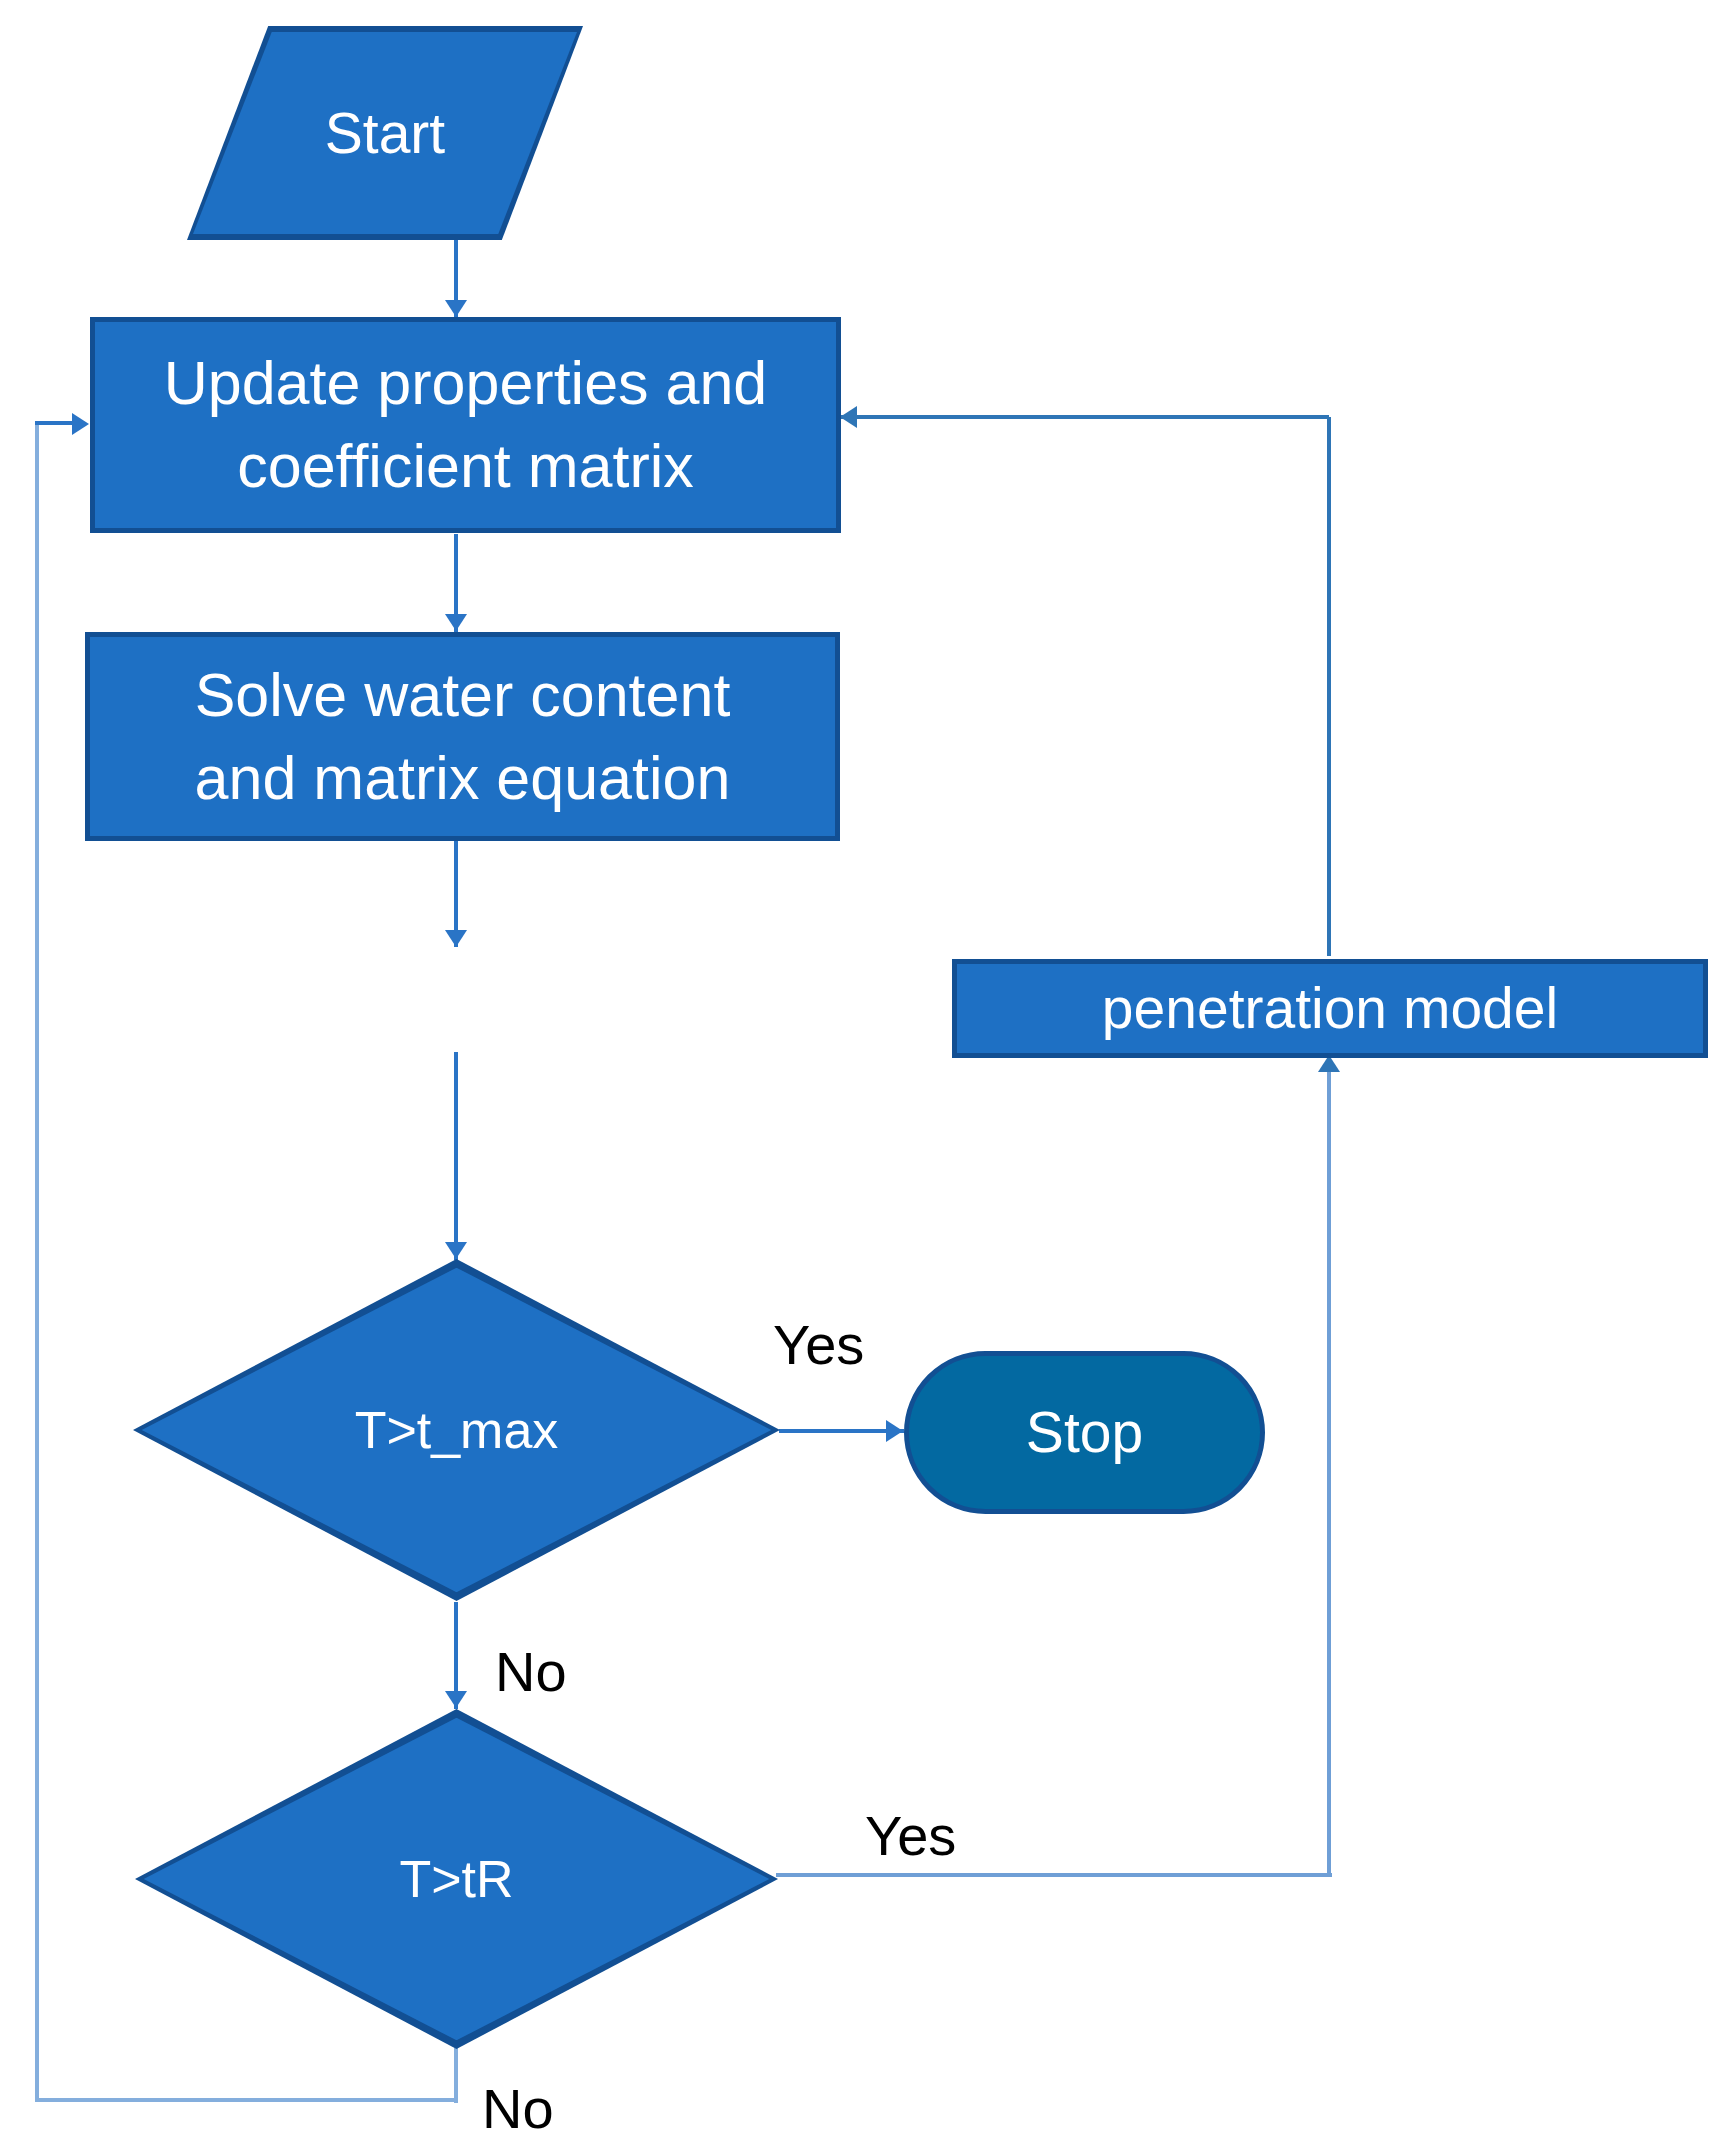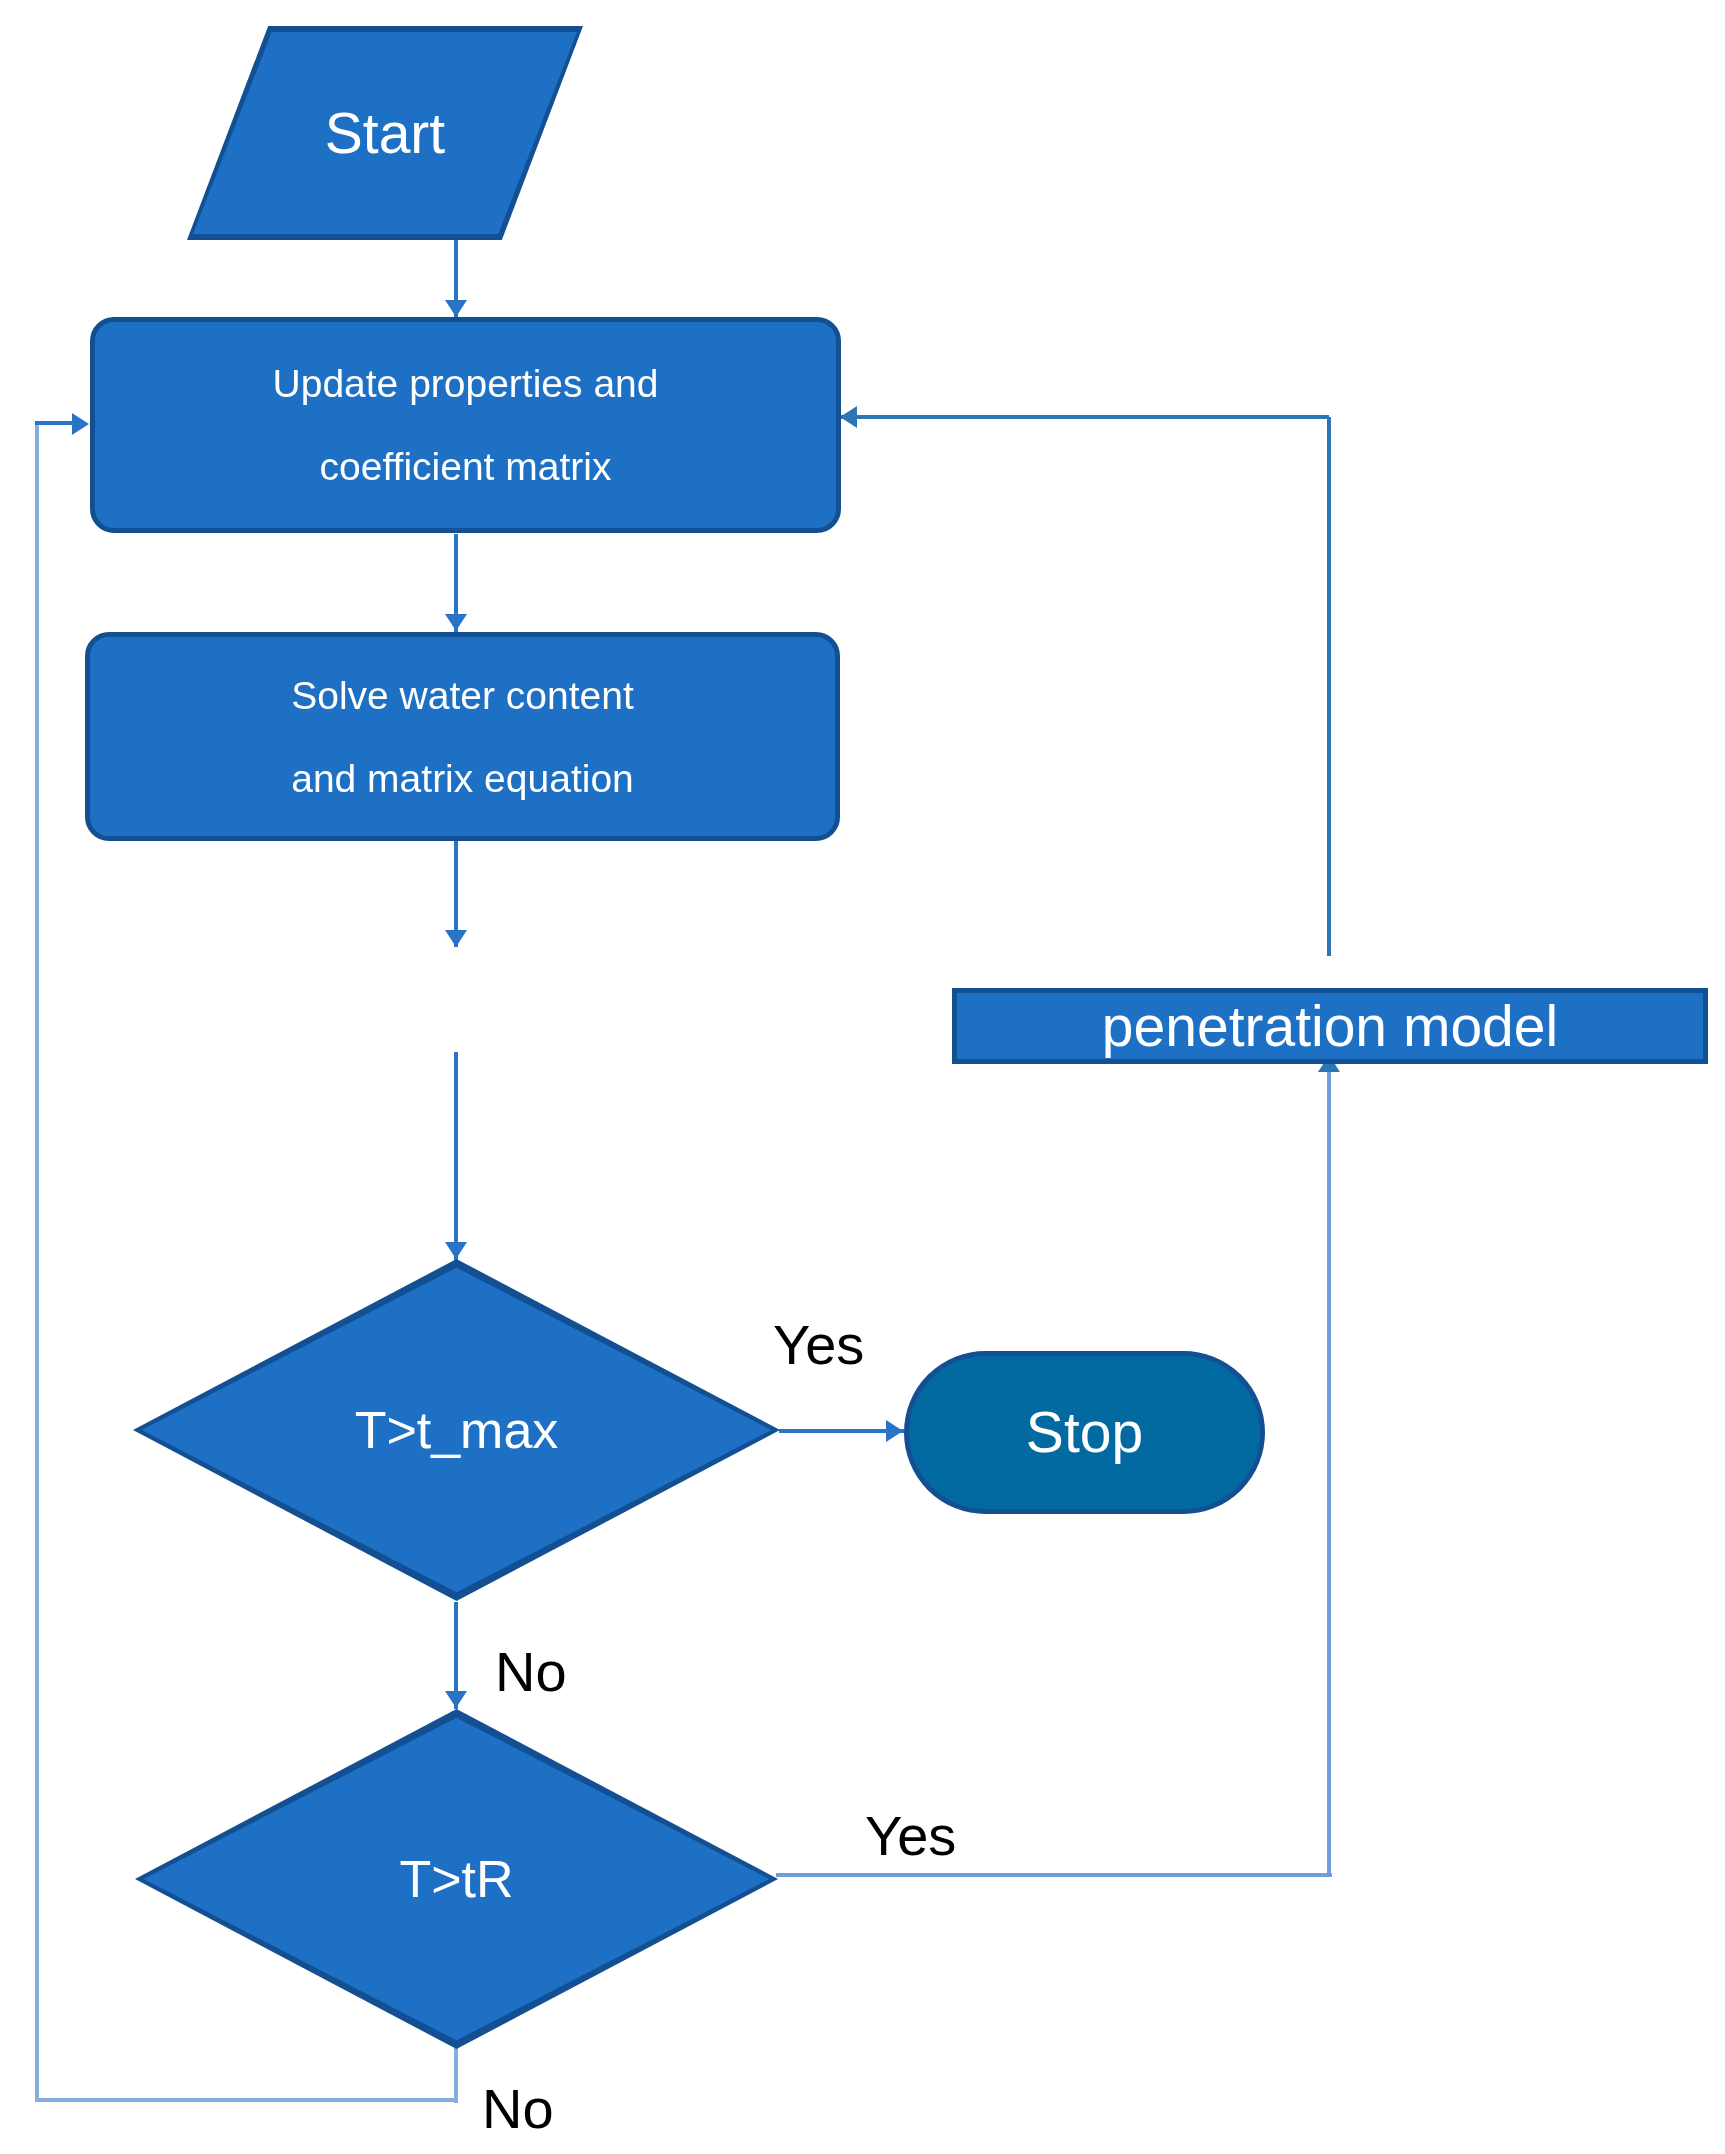--- a/index.html
+++ b/index.html
@@ -26,21 +26,21 @@
         color:#ffffff;text-align:center;}
   .rect{background:#1e70c4;border:5.2px solid #124f93;box-sizing:border-box;}
   .pill{background:#0369a1;border:5.2px solid #124f93;box-sizing:border-box;border-radius:82px;}
   .shape-clip{position:absolute;inset:0;background:#124f93;}
   .shape-clip .fill{position:absolute;background:#1e70c4;}
   .para-outer{clip-path:polygon(20.5% 0,100% 0,79.5% 100%,0 100%);}
   .para-inner{inset:6px;clip-path:polygon(20.5% 0,100% 0,79.5% 100%,0 100%);}
   .diam-outer{clip-path:polygon(50% 0,100% 50%,50% 100%,0 50%);}
   .diam-inner{inset:8.7px;clip-path:polygon(50% 0,100% 50%,50% 100%,0 50%);}
   .node .txt{position:relative;z-index:2;}
-  .fs-box{font-size:39px;line-height:83px;border-radius:24px;}
+  .fs-box{font-size:61px;line-height:83px;}
   .fs-one{font-size:57px;line-height:1;}
   .fs-diam{font-size:52px;line-height:1;}
   .edge-label{position:absolute;color:#000000;font-size:56px;line-height:1;white-space:nowrap;}
   .line2 span{display:block;}
 </style>
 </head>
 <body>
 
 <div class="canvas">
 
@@ -91,21 +91,21 @@
   </div>
 
   <div class="node rect fs-box line2" style="left:85px;top:632px;width:755px;height:209px">
     <div class="txt">
       <span>Solve water content</span>
       <span>and matrix equation</span>
     </div>
   </div>
 
 
-  <div class="node rect fs-one" style="left:952px;top:988px;width:756px;height:76px">
+  <div class="node rect fs-one" style="left:952px;top:959px;width:756px;height:99px">
     <span class="txt">penetration model</span>
   </div>
 
   <div class="node fs-diam" style="left:133px;top:1259px;width:647px;height:342px">
     <div class="shape-clip diam-outer">
         <div class="fill diam-inner"></div>
       </div>
     <span class="txt">T&gt;t_max</span>
   </div>
 

